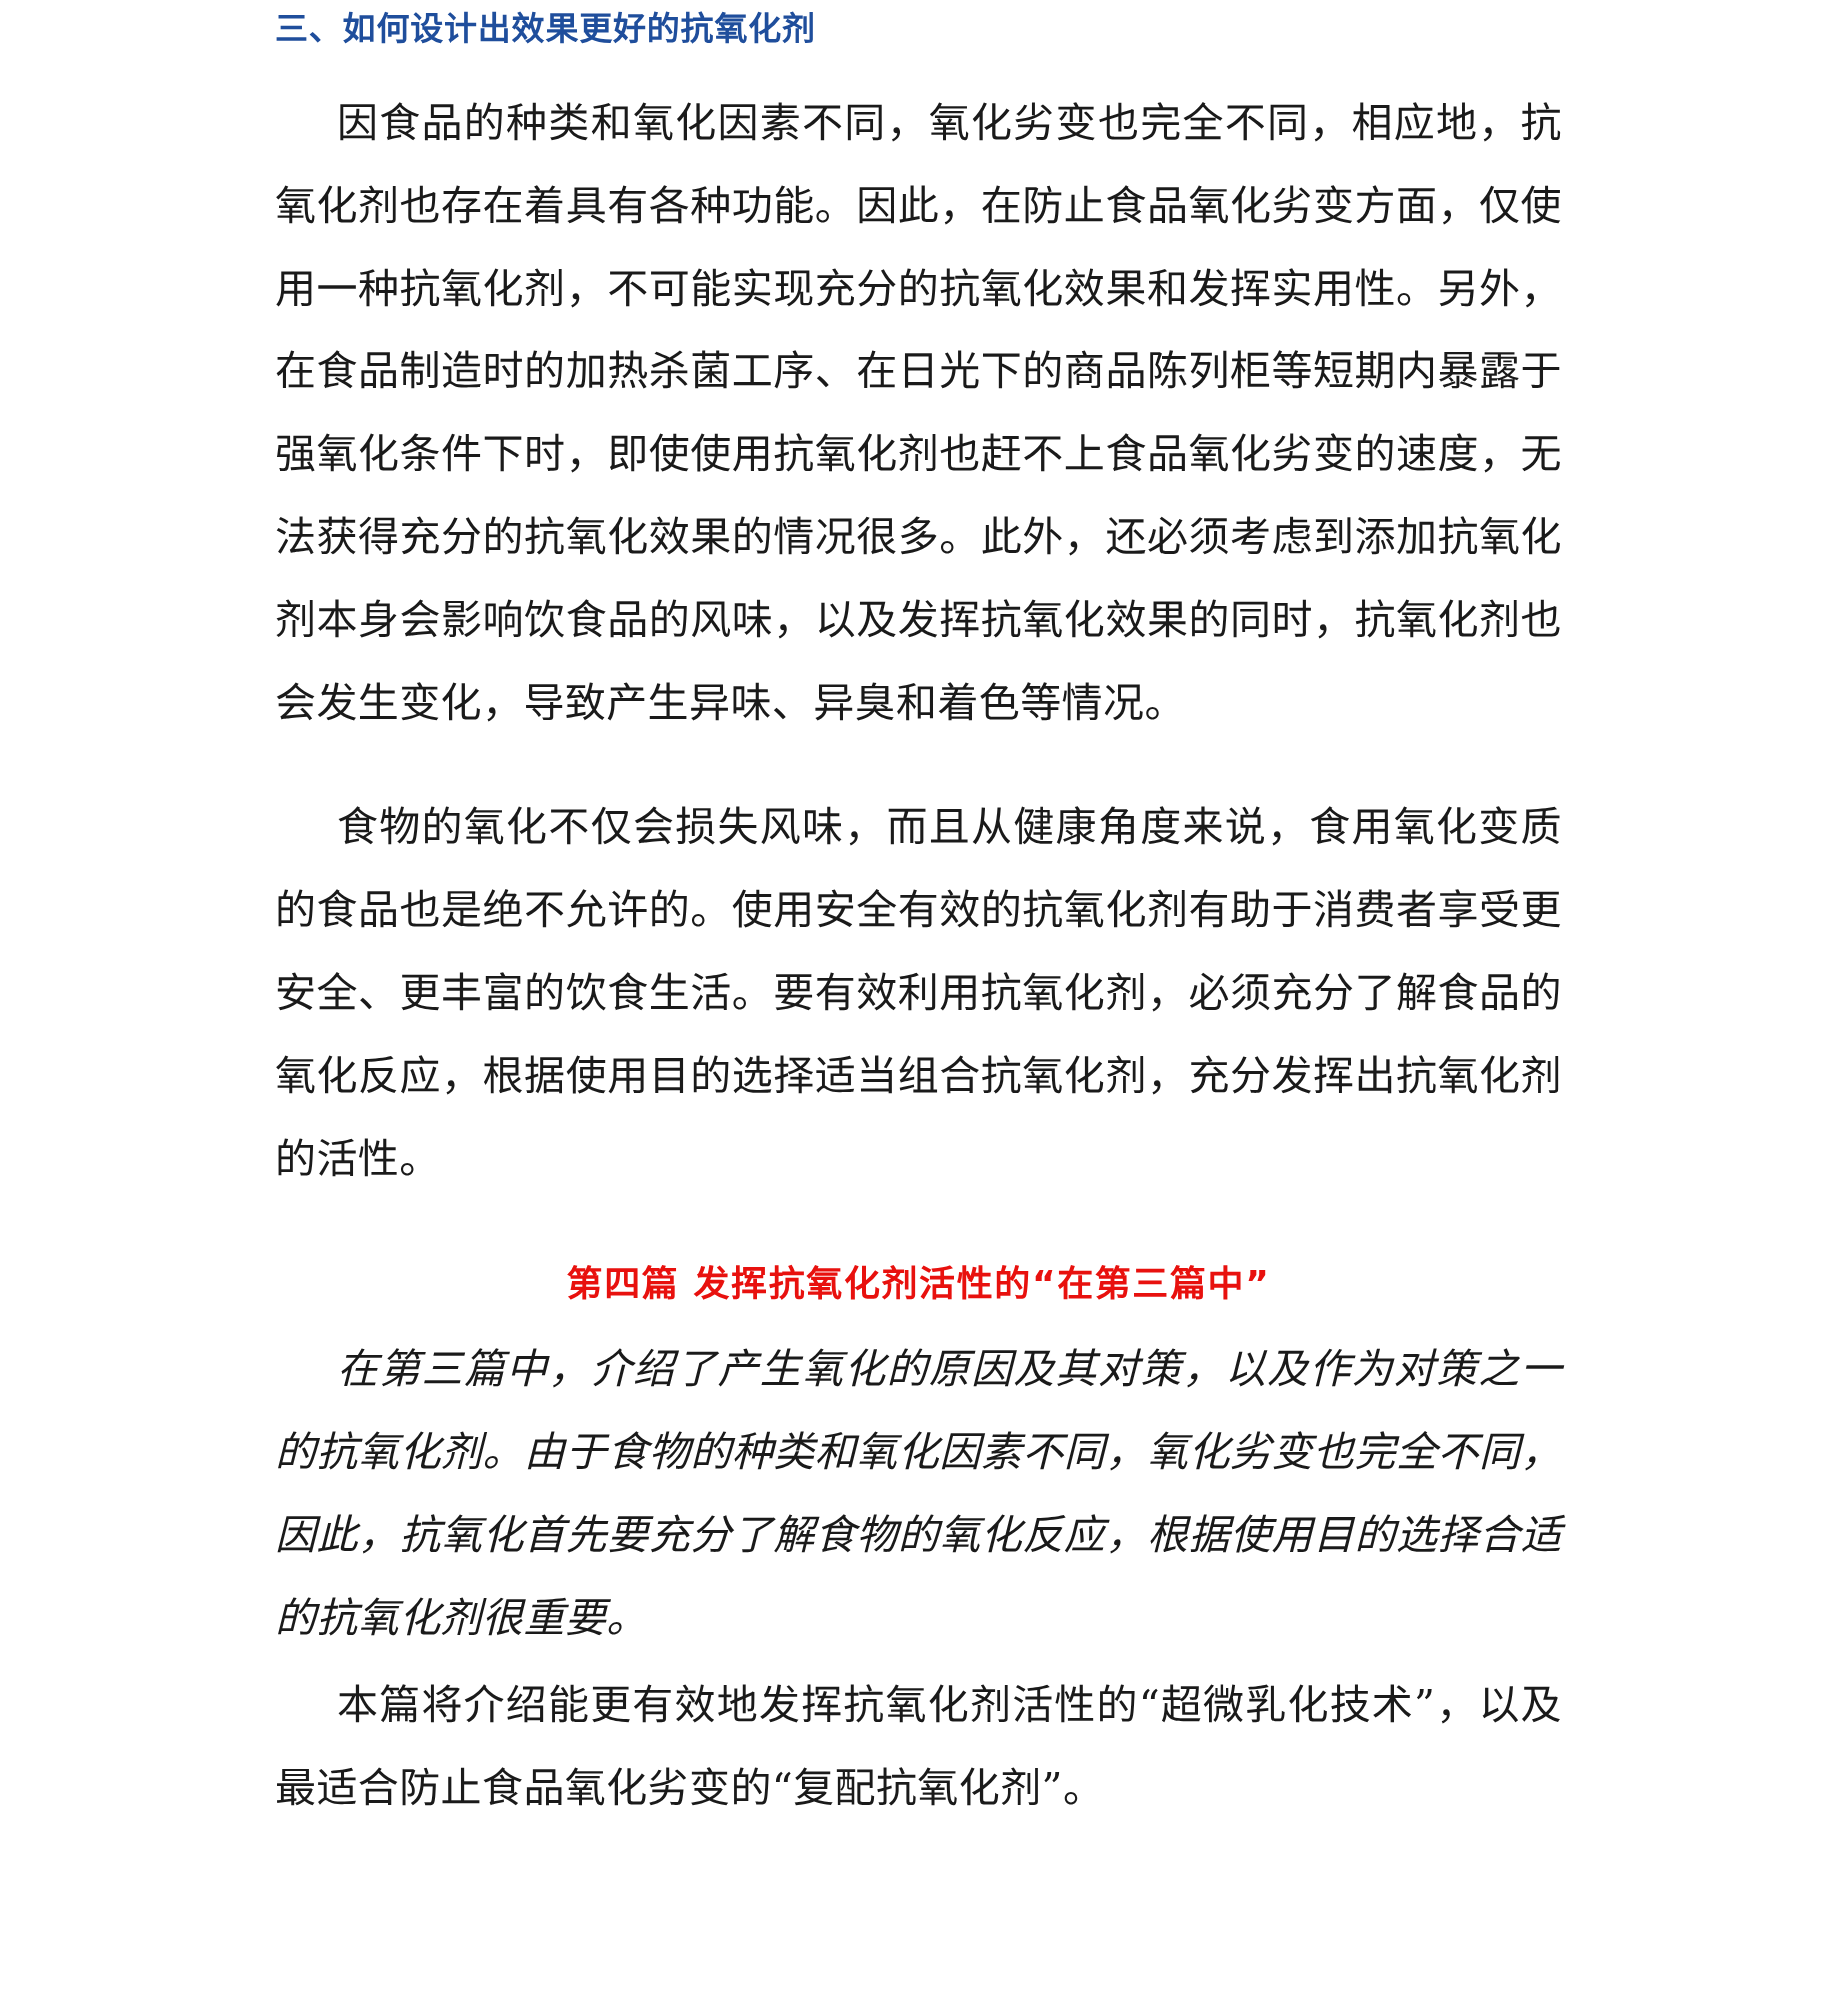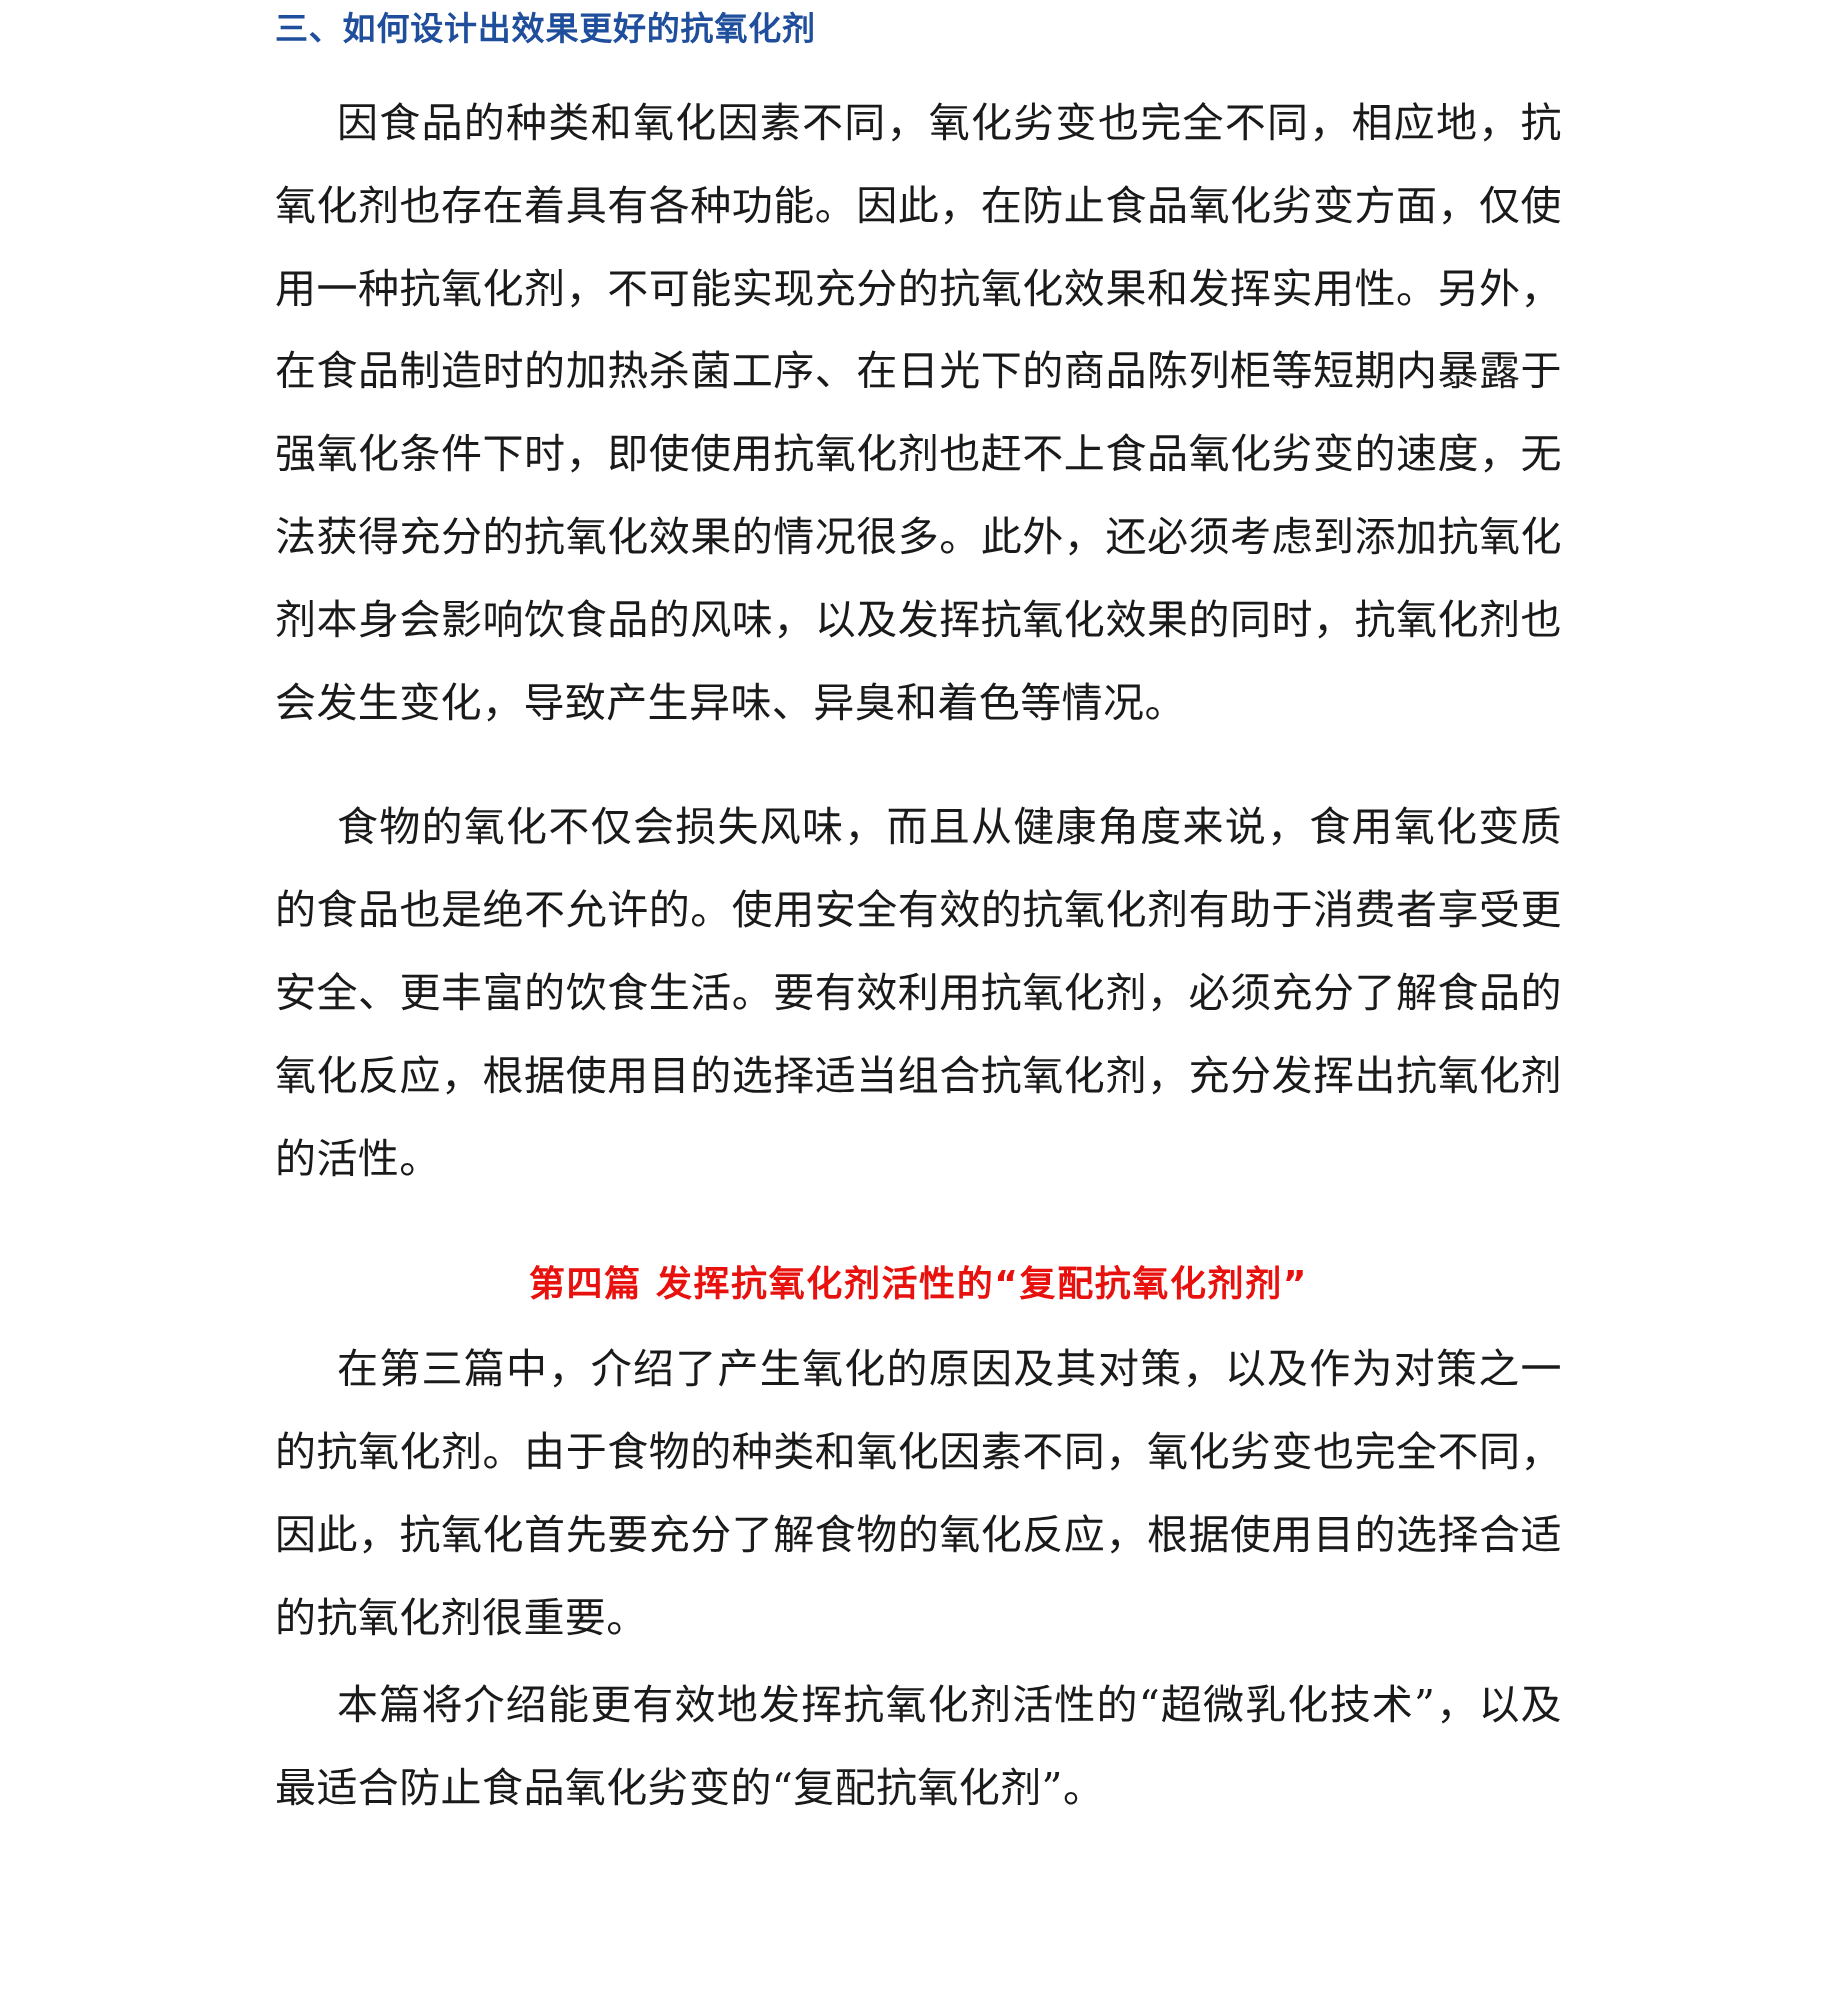--- a/index.html
+++ b/index.html
@@ -58,39 +58,40 @@
     font-weight: bold;
     text-align: center;
     margin: 0;
     padding-top: 54px;
     padding-bottom: 7.8px;
     letter-spacing: 1.6px;
     font-family: "DejaVu Sans", "Liberation Sans", sans-serif;
   }
   .para.tight {
     margin-top: 14px;
+    font-style: italic;
   }
   .para.tight2 {
     margin-top: 4.7px;
   }
 </style>
 </head>
 <body>
 
 <div class="page">
   <div class="content">
 
     <h2 class="section-heading">三、如何设计出效果更好的抗氧化剂</h2>
 
     <p class="para first-body">因食品的种类和氧化因素不同，氧化劣变也完全不同，相应地，抗氧化剂也存在着具有各种功能。因此，在防止食品氧化劣变方面，仅使用一种抗氧化剂，不可能实现充分的抗氧化效果和发挥实用性。另外，在食品制造时的加热杀菌工序、在日光下的商品陈列柜等短期内暴露于强氧化条件下时，即使使用抗氧化剂也赶不上食品氧化劣变的速度，无法获得充分的抗氧化效果的情况很多。此外，还必须考虑到添加抗氧化剂本身会影响饮食品的风味，以及发挥抗氧化效果的同时，抗氧化剂也会发生变化，导致产生异味、异臭和着色等情况。</p>
 
     <p class="para gap">食物的氧化不仅会损失风味，而且从健康角度来说，食用氧化变质的食品也是绝不允许的。使用安全有效的抗氧化剂有助于消费者享受更安全、更丰富的饮食生活。要有效利用抗氧化剂，必须充分了解食品的氧化反应，根据使用目的选择适当组合抗氧化剂，充分发挥出抗氧化剂的活性。</p>
 
 
-    <h1 class="title-red">第四篇 发挥抗氧化剂活性的“复配抗氧化剂剂”</h1>
+    <h1 class="title-red">第四篇 发挥抗氧化剂活性的“在第三篇中”</h1>
 
     <p class="para tight">在第三篇中，介绍了产生氧化的原因及其对策，以及作为对策之一的抗氧化剂。由于食物的种类和氧化因素不同，氧化劣变也完全不同，因此，抗氧化首先要充分了解食物的氧化反应，根据使用目的选择合适的抗氧化剂很重要。</p>
 
     <p class="para tight2">本篇将介绍能更有效地发挥抗氧化剂活性的“超微乳化技术”，以及最适合防止食品氧化劣变的“复配抗氧化剂”。</p>
 
   </div>
 </div>
 
 
 </body></html>

